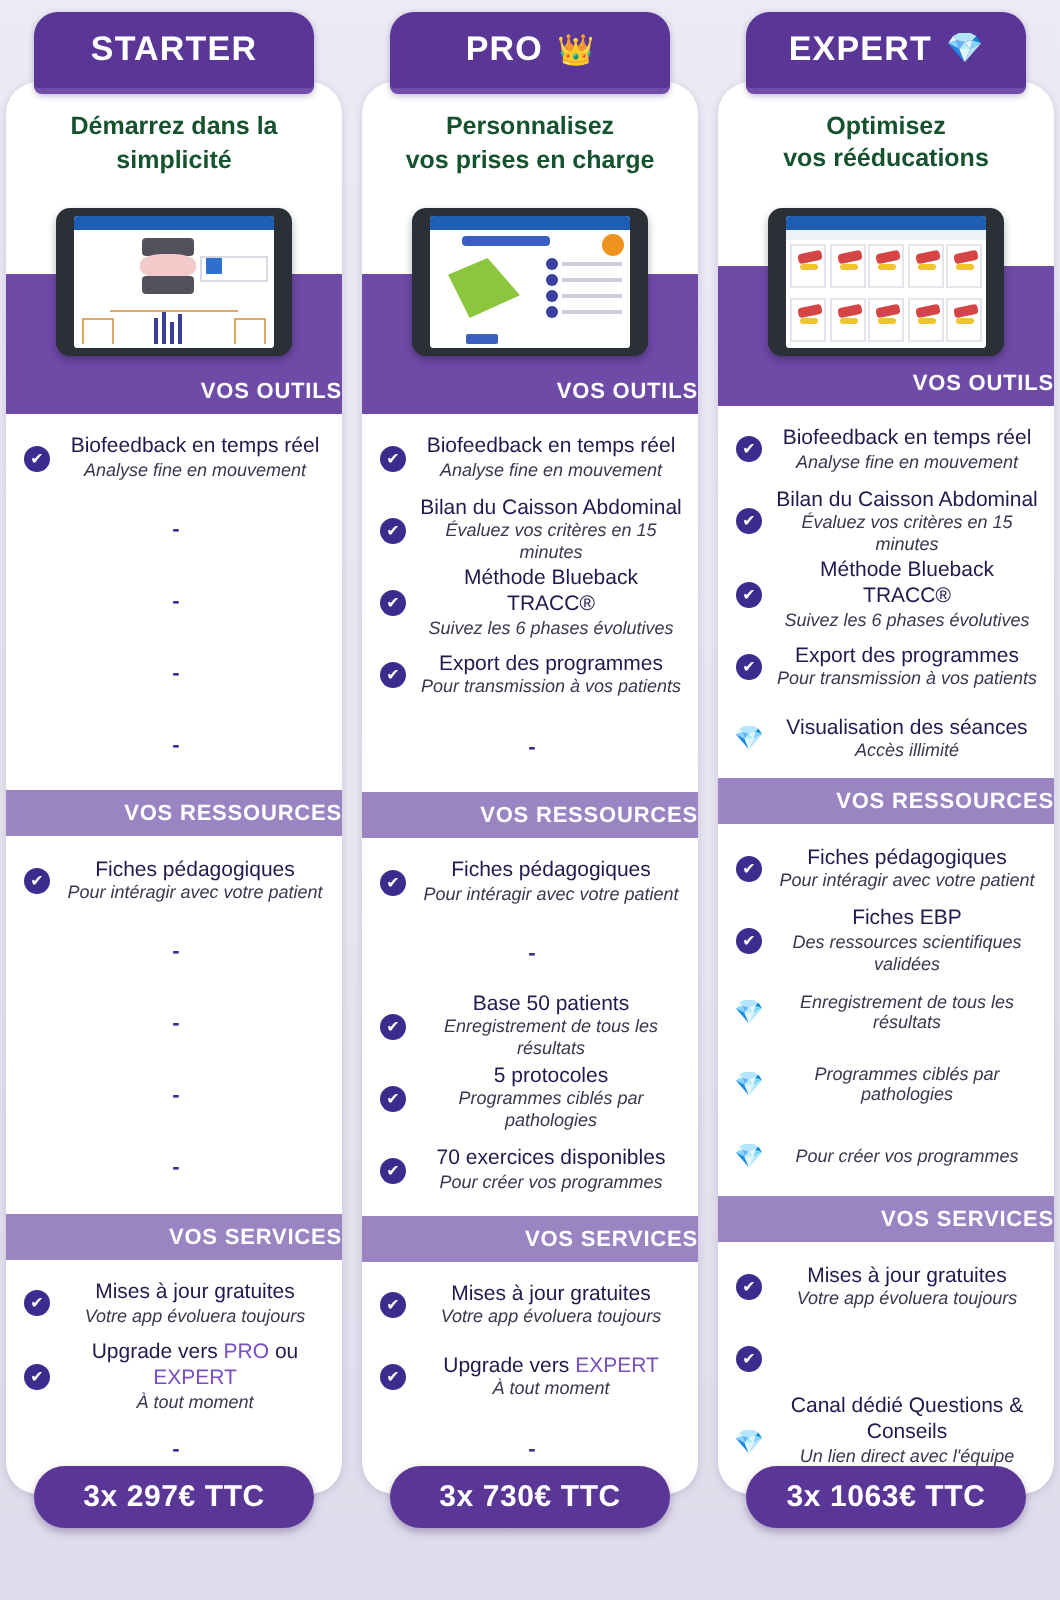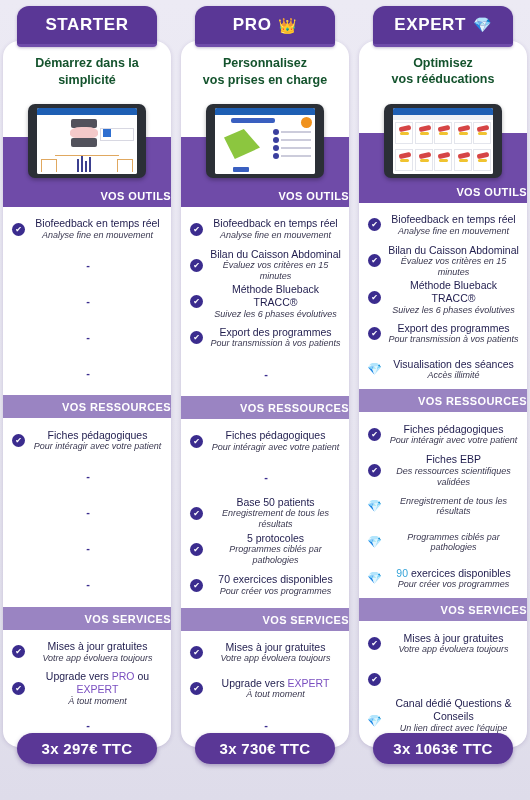--- a/index.html
+++ b/index.html
@@ -644,21 +644,20 @@
             </span>
             <span class="feat-text">
               <div class="feat-sub">Programmes ciblés par pathologies</div>
             </span>
           </div>
           <div class="feat">
             <span class="bullet">
               <span class="bullet-diamond">💎</span>
             </span>
             <span class="feat-text">
-              <div class="feat-title"><span class="hl-teal">90</span> exercices disponibles</div>
               <div class="feat-sub">Pour créer vos programmes</div>
             </span>
           </div>
         </div>
       <div class="band">VOS SERVICES</div>
       <div class="features">
           <div class="feat">
             <span class="bullet">
               <span class="bullet-check">✔</span>
             </span>

